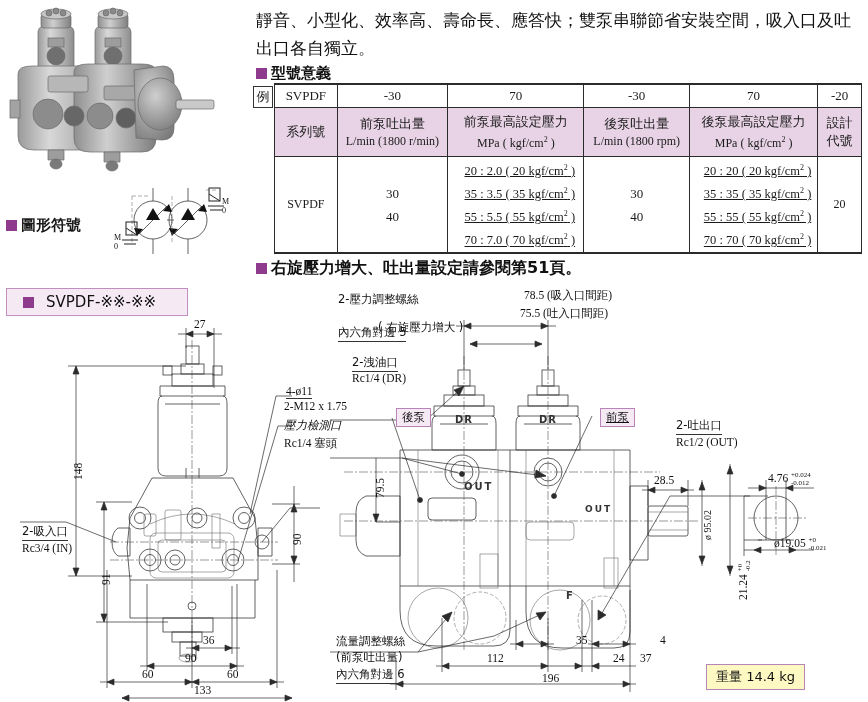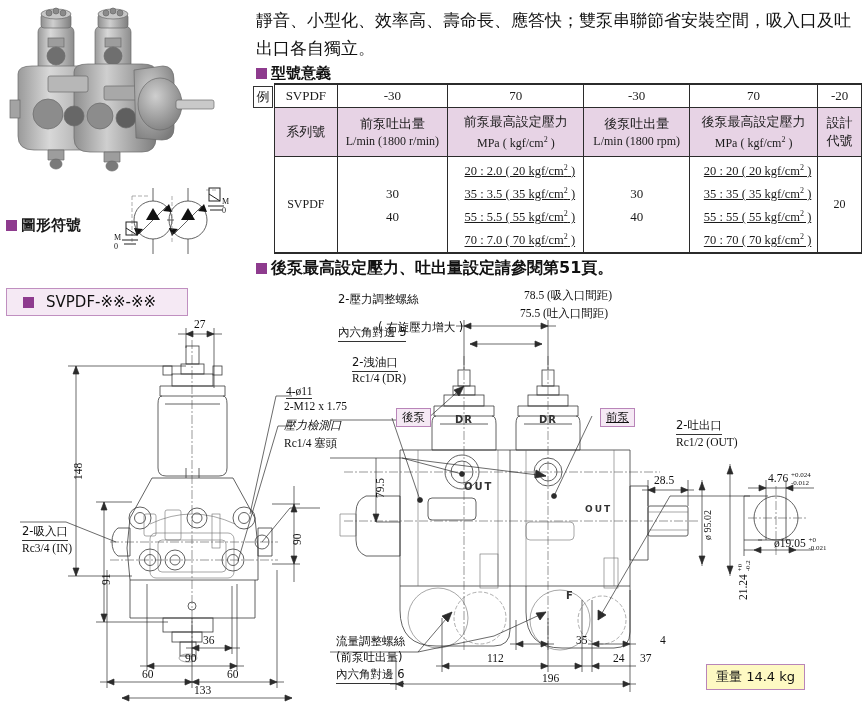--- a/index.html
+++ b/index.html
@@ -259,21 +259,21 @@
       <div>35 : 35 ( 35 kgf/cm<sup>2</sup> )</div>
       <div>55 : 55 ( 55 kgf/cm<sup>2</sup> )</div>
       <div>70 : 70 ( 70 kgf/cm<sup>2</sup> )</div>
     </td>
     <td>20</td>
   </tr>
 </tbody>
   </table>
 
 <div class="abs" id="noteDrain">
-  <span class="bullet"></span><span class="cjk">後泵最高設定壓力、吐出量設定請參閱第51頁。</span>
+  <span class="bullet"></span><span class="cjk">右旋壓力增大、吐出量設定請參閱第51頁。</span>
 </div>
 
 <div class="abs" style="left:0px;top:318px;width:330px;height:384px;">
 <svg width="330" height="384" viewBox="0 0 330 384">
   <g class="center">
         <line x1="192" y1="22" x2="192" y2="330"></line>
       </g>
 
   <g class="dwg">
     <rect x="186" y="28" width="13" height="18"></rect>

